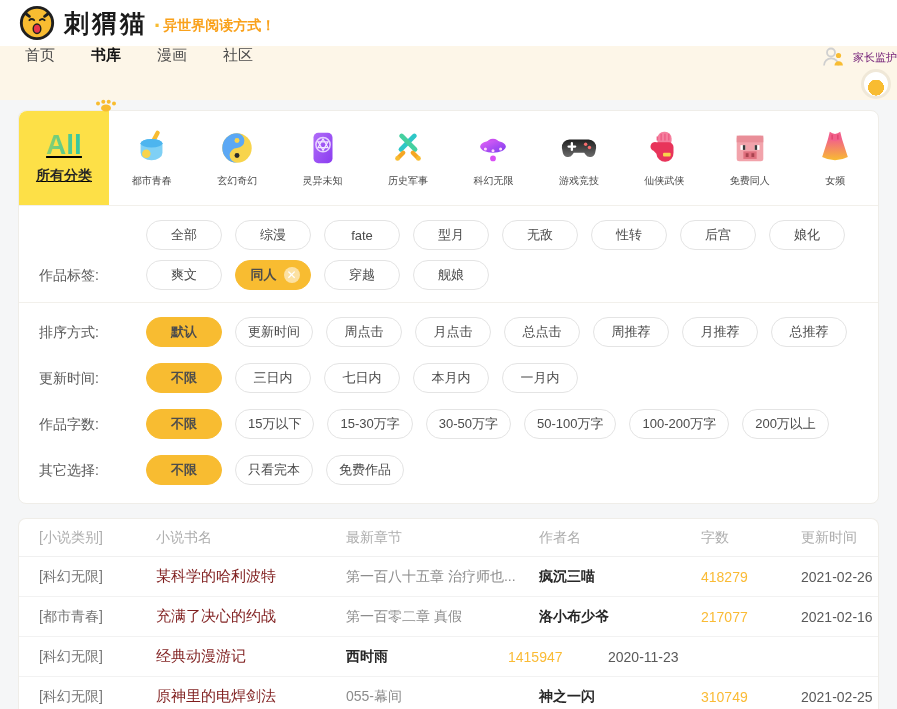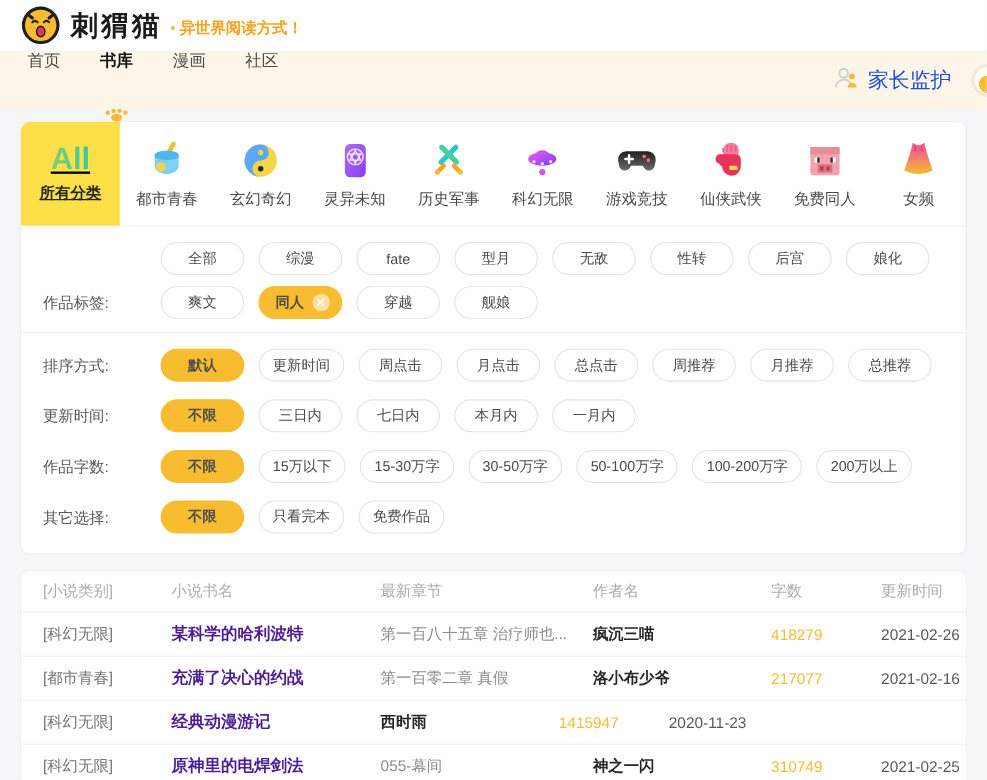--- a/index.html
+++ b/index.html
@@ -11,38 +11,38 @@
   .logo-wrap { width:38px; height:38px; flex:none; }
   .brand { font-size:25px; font-weight:800; color:#1a1a1a; letter-spacing:3px; margin-left:8px; }
   .brand-dot { color:#f8bc31; font-size:22px; font-weight:800; margin:6px 2px 0 6px; }
   .tagline { color:#f9a11b; font-size:14px; font-weight:700; margin-top:6px; }
 
   
   .nav-bar { height:54px; background:#fdf6e8; display:flex; padding-left:25px; }
   .nav-item { margin-right:36px; font-size:15px; color:#4a4a4a; position:relative; cursor:pointer; }
   .nav-item.active { font-weight:700; color:#141414; }
   .paw { position:absolute; left:50%; transform:translateX(-50%); bottom:-15px; }
-  .nav-right { margin-left:auto; display:flex; align-items:center; font-size:19px; color:#1d4ed8; }
+  .nav-right { margin-left:auto; display:flex; align-items:center; font-size:11px; color:#701a75;flex-direction:column; }
   .parental { display:flex; align-items:center; gap:7px; cursor:pointer; }
   .avatar-partial { width:30px; height:30px; border-radius:50%; border:3px solid #f0e8d8;
     background:radial-gradient(circle at 50% 65%, #f8bc31 0 40%, #fff 41%); margin-left:18px; margin-right:-16px; flex:none; }
 
   .main { padding:10px 18px 0; }
 
   
   .filter-panel { background:#fff; border:1px solid #efede8; border-radius:8px; }
   .cat-row { display:flex; height:94px; }
   .cat-all { width:90px; flex:none; background:#fde047; border-radius:8px 0 0 0;
     display:flex; flex-direction:column; align-items:center; justify-content:center; cursor:pointer;text-decoration:underline; }
   .cat-big { font-size:28px; font-weight:800; line-height:1;
     background:linear-gradient(90deg,#8ed06c,#2ec7a6); -webkit-background-clip:text; background-clip:text; color:transparent; }
   .cat-all-label { margin-top:8px; font-size:14px; font-weight:700; color:#262626;text-align:right; }
   .cat-item { flex:1; display:flex; flex-direction:column; align-items:center; justify-content:center; cursor:pointer; }
   .cat-icon { width:40px; height:40px; display:flex; align-items:center; justify-content:center; }
-  .cat-label { margin-top:6px; font-size:14px; color:#4a4a4a; }
+  .cat-label { margin-top:6px; font-size:10px; color:#4a4a4a; }
   .divider { border-top:1px solid #f2f0eb; }
 
   .filter-section { padding:14px 0 12px; }
   .filter-section.sorts { padding:14px 0 2px; }
   .filter-row { display:flex; align-items:flex-end; padding-left:20px; margin-bottom:16px; }
   .filter-section.tags .filter-row { margin-bottom:0; }
   .filter-label { width:107px; flex:none; font-size:14px; color:#595959; line-height:30px; }
   .pill-lines { display:flex; flex-direction:column; gap:10px; }
   .pill-line { display:flex; gap:13px; }
   .pill { min-width:76px; height:30px; padding:0 12px; border:1px solid #e4e4e4; border-radius:15px;
@@ -53,21 +53,21 @@
     background:rgba(255,255,255,0.55); color:#fff; font-size:12px; line-height:16px; text-align:center; flex:none; }
 
   
   .table-panel { margin-top:14px; background:#fff; border:1px solid #efede8; border-bottom:none; border-radius:8px 8px 0 0; }
   .t-header { display:flex; align-items:center; height:38px; padding-left:20px;
     color:#adadad; font-size:14px; border-bottom:1px solid #f0f0f0; }
   .t-row { display:flex; align-items:center; height:40px; padding-left:20px;
     font-size:14px; border-bottom:1px solid #f2f2f2; cursor:pointer; }
   .w1{width:117px;flex:none;} .w2{width:190px;flex:none;} .w3{width:193px;flex:none;}
   .w4{width:162px;flex:none;} .w5{width:100px;flex:none;} .w6{flex:1;}
-  .cell-cat{color:#757575;} .cell-title{font-weight:700;color:#4c1d95;font-size:15px;}
+  .cell-cat{color:#757575;} .cell-title{font-weight:400;color:#7f1d1d;font-size:15px;}
   .cell-chapter{color:#8c8c8c;} .cell-author{font-weight:700;color:#262626;}
   .cell-words{color:#fabb35;} .cell-date{color:#595959;}
 </style>
 </head>
 <body>
 
 <div class="top-header">
   <span class="logo-wrap">
     <svg width="38" height="38" viewBox="0 0 40 40">
       <circle cx="20" cy="20" r="16.5" fill="#f8bc31" stroke="#1f1f1f" stroke-width="3"></circle>

